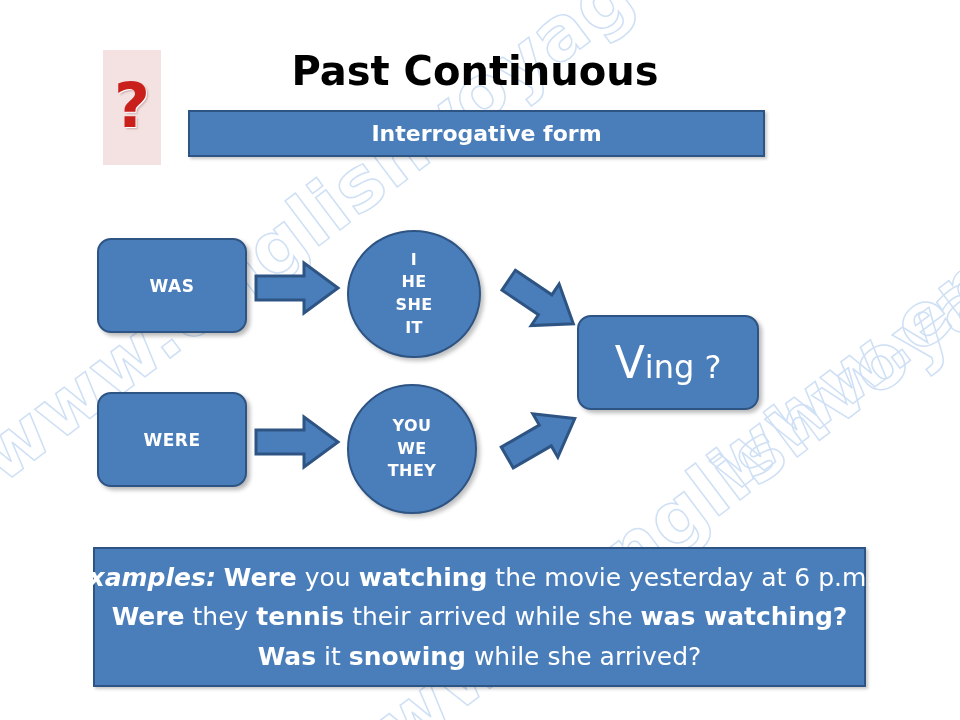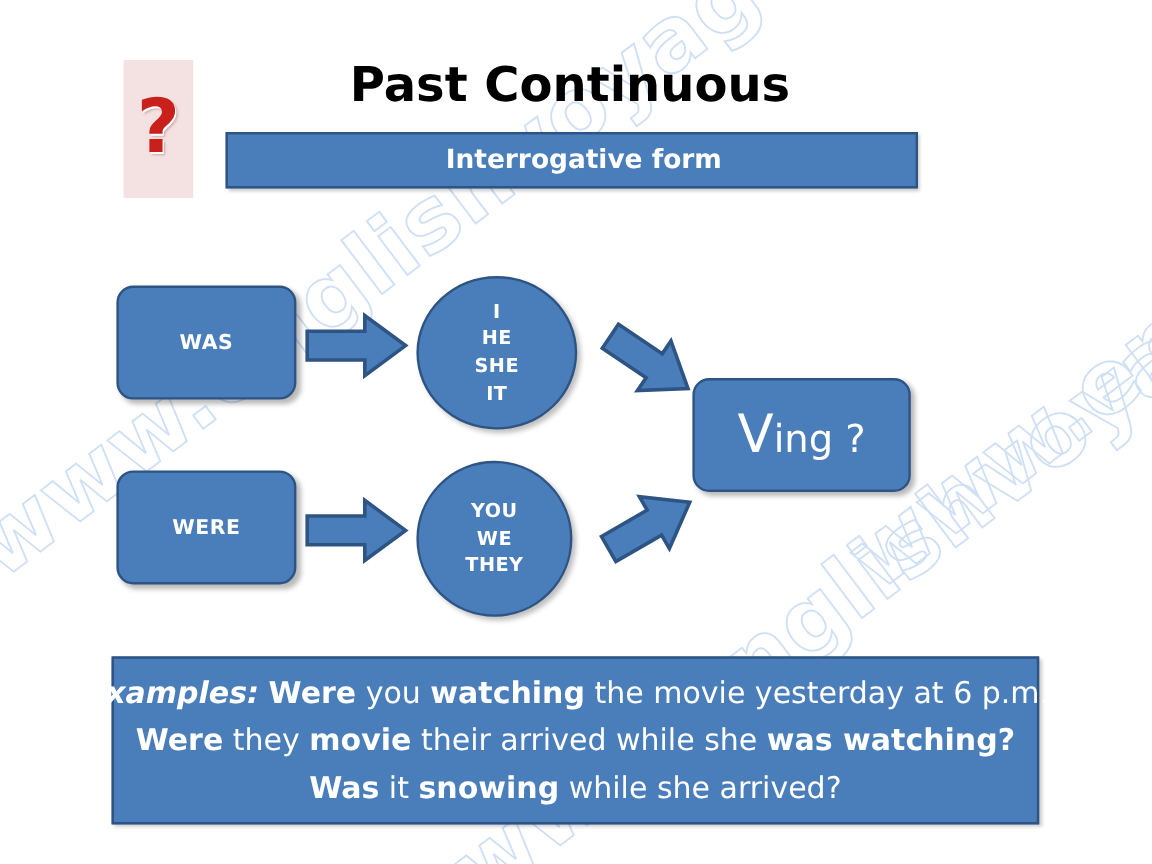--- a/index.html
+++ b/index.html
@@ -268,17 +268,17 @@
   </svg>
 
   <svg class="arrow" style="left:498px; top:404px;" width="86" height="68" viewBox="0 0 86 68">
     <g transform="rotate(-30 43 34)">
       <polygon points="4,22 48,22 48,9 82,34 48,59 48,46 4,46" fill="#4A7EBB" stroke="#2E5484" stroke-width="3" stroke-linejoin="miter"></polygon>
     </g>
   </svg>
 
   <div id="examples-box">
     <div class="ex-line"><i>Examples:</i><span> </span><b>Were</b><span> you </span><b>watching</b><span> the movie yesterday at 6 p.m.?</span></div>
-    <div class="ex-line"><b>Were</b><span> they </span><b>movie</b><span> their arrived while she </span><b>was watching?</b></div>
+    <div class="ex-line"><b>Were</b><span> they </span><b>tennis</b><span> their arrived while she </span><b>was watching?</b></div>
     <div class="ex-line"><b>Was</b><span> it </span><b>snowing</b><span> while she arrived?</span></div>
   </div>
 
 </div>
 
 </body></html>

